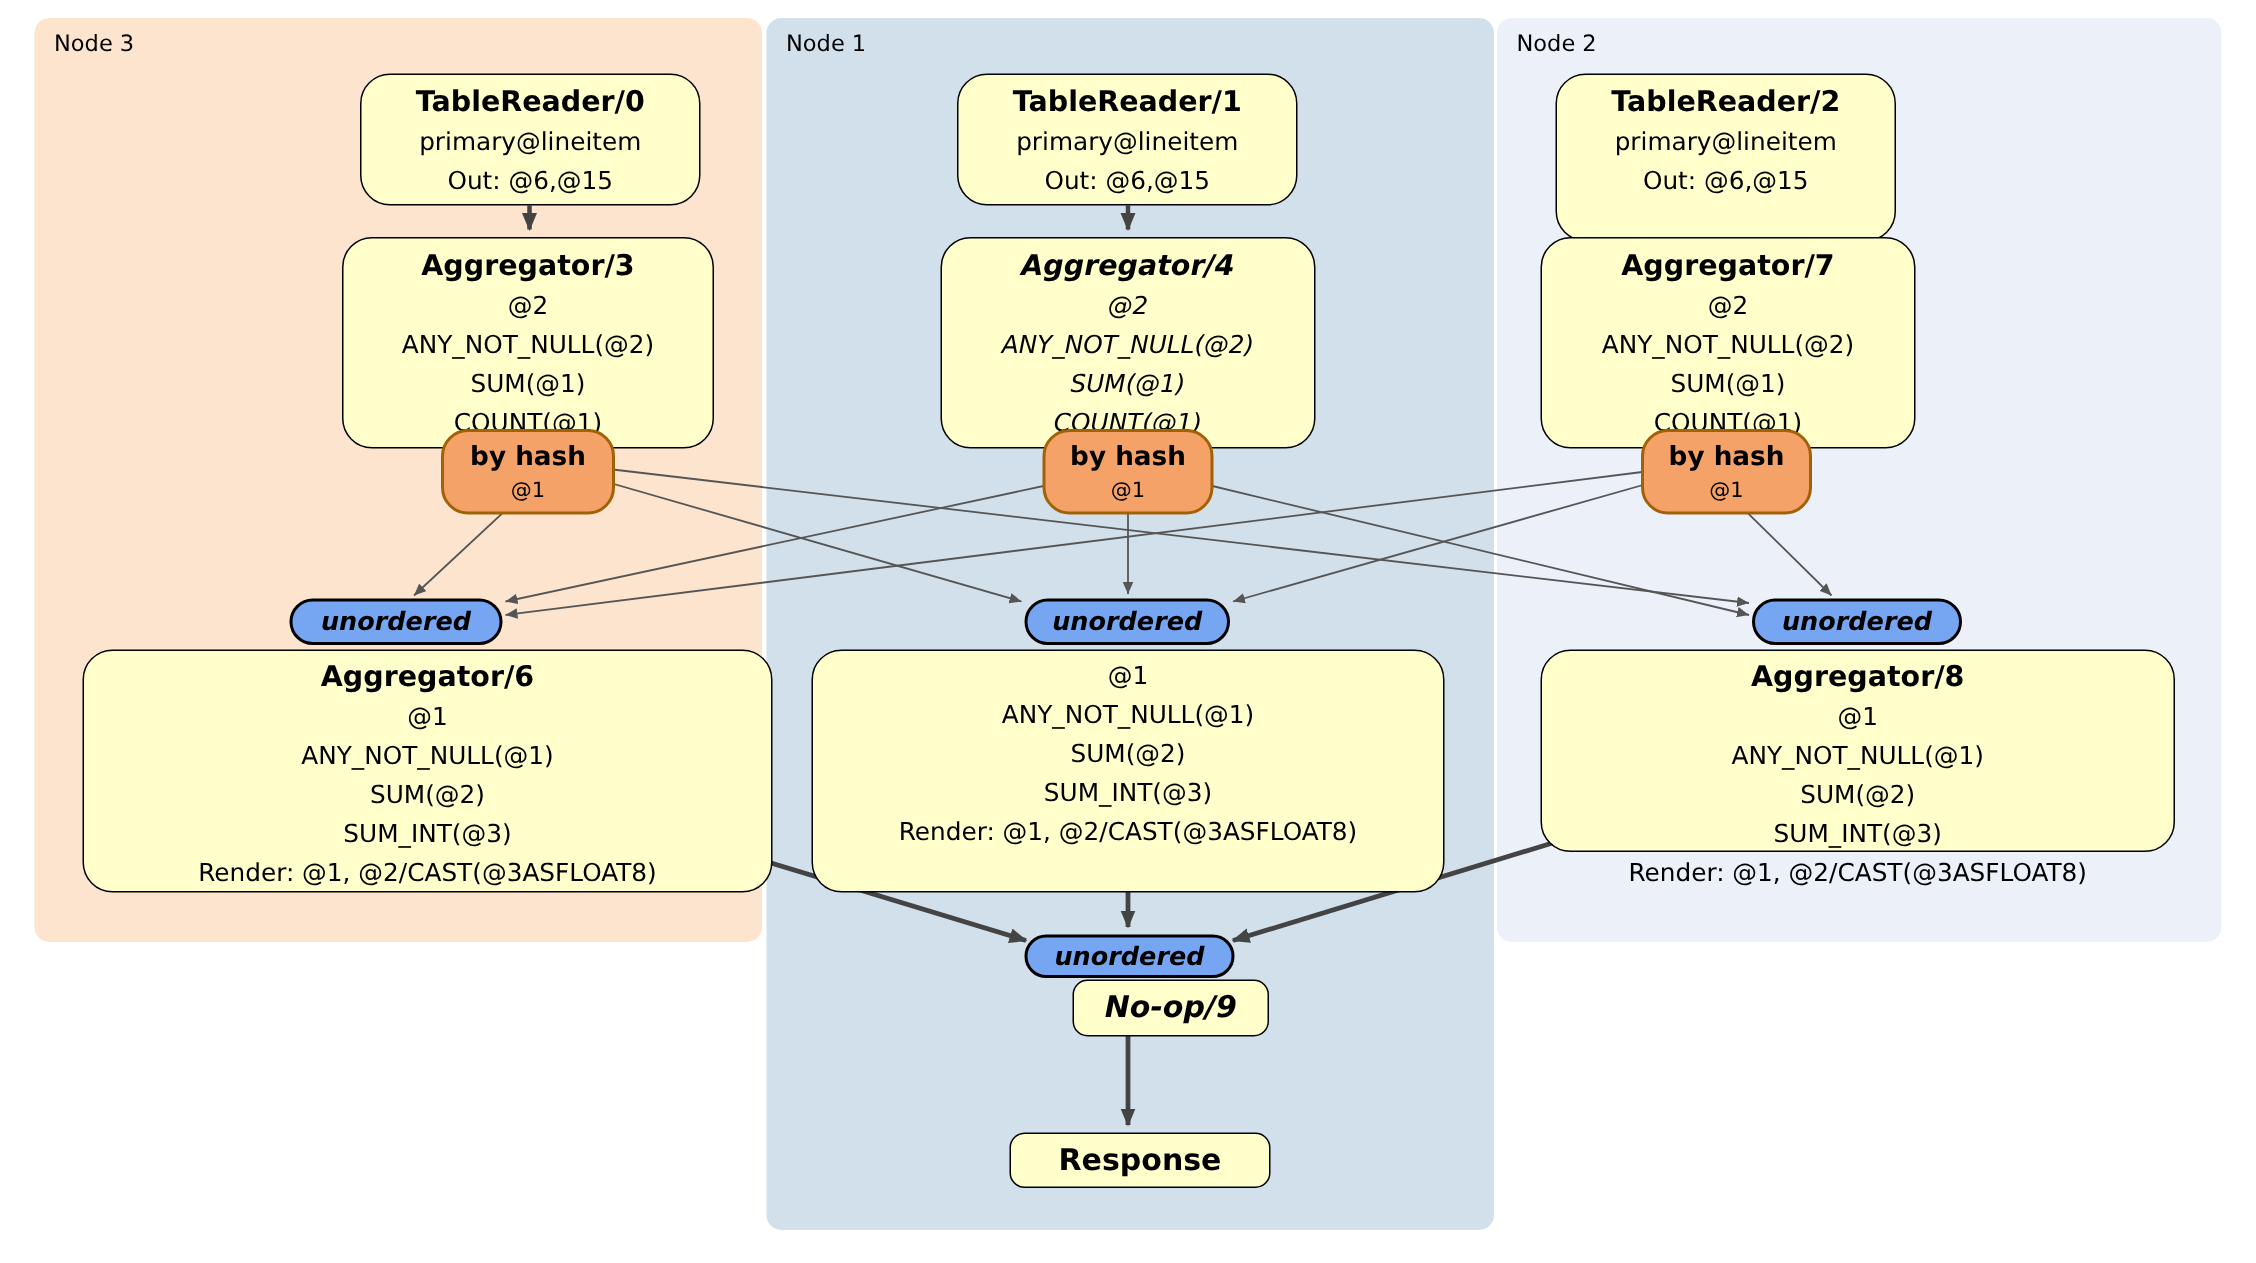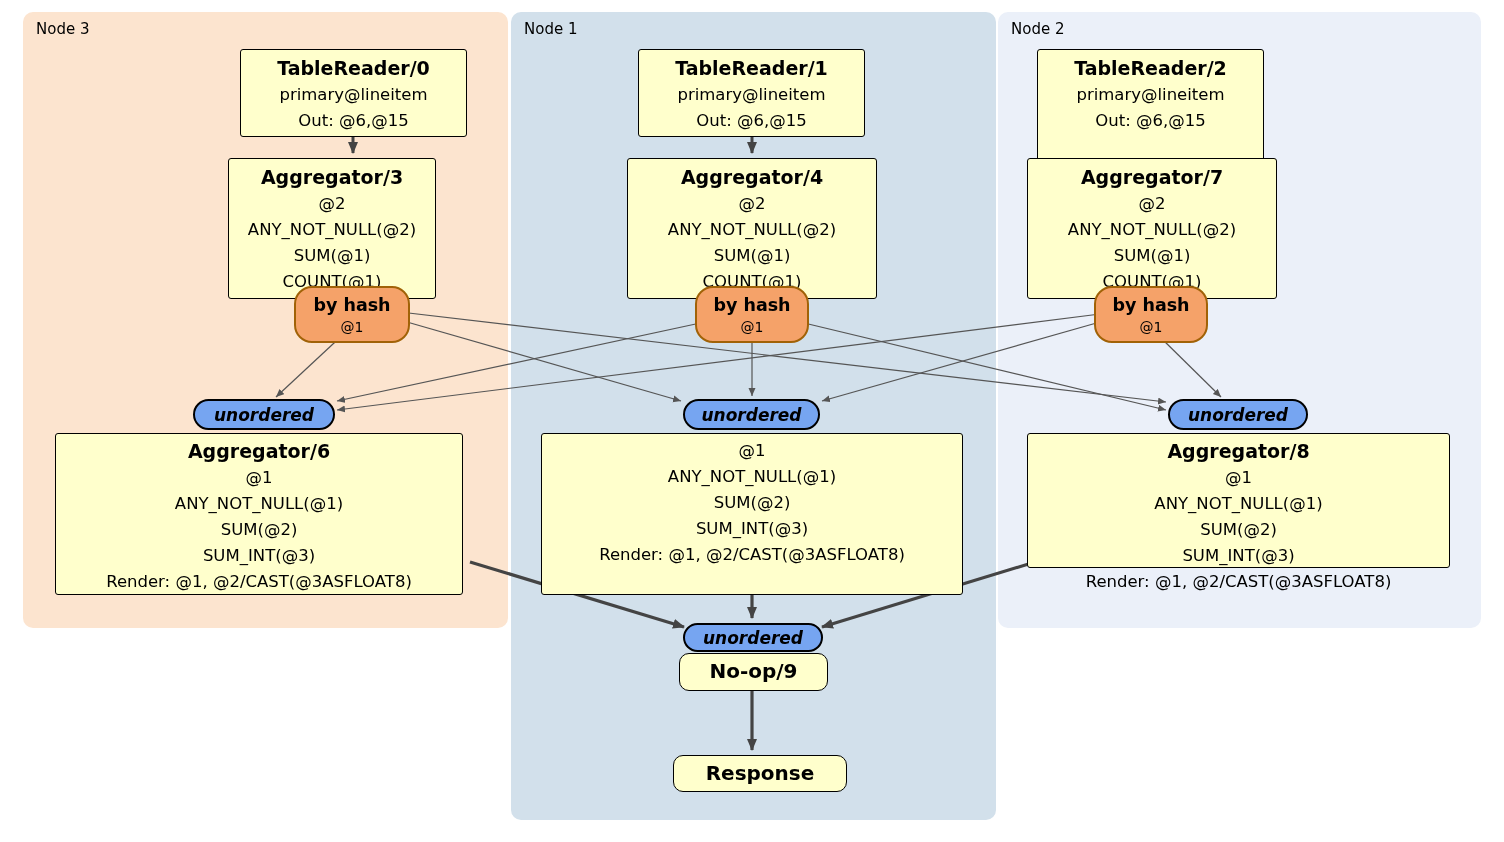--- a/index.html
+++ b/index.html
@@ -7,21 +7,21 @@
     position:relative;width:1504px;height:842px;background:#fff;overflow:hidden;
     font-family:"DejaVu Sans","Liberation Sans",sans-serif;color:#000;
   }
   .group{position:absolute;border-radius:10px;z-index:0;}
   .group-label{position:absolute;left:13px;top:8px;font-size:15px;color:#000;}
   .g-node3{background:#FCE4CF;}
   .g-node1{background:#D2E0EB;}
   .g-node2{background:#EBF0F9;}
   .edges{position:absolute;left:0;top:0;z-index:1;}
   .proc{
-    position:absolute;background:#FFFFCC;border:1.5px solid #000;border-radius:3px;
+    position:absolute;background:#FFFFCC;border:1.5px solid #000;border-radius:20px;
     text-align:center;z-index:2;box-sizing:border-box;padding-top:5px;
   }
   .proc-title{font-weight:bold;font-size:19px;line-height:27px;}
   .proc-line{font-size:16.5px;line-height:26px;}
   .router{
     position:absolute;background:#F5A269;border:2px solid #a16207;border-radius:18px;
     text-align:center;z-index:3;box-sizing:border-box;padding-top:5px;
   }
   .router-label{font-weight:bold;font-size:17.5px;line-height:24px;}
   .router-detail{font-size:14px;line-height:20px;}
@@ -90,28 +90,28 @@
     <div class="proc-title">TableReader/1</div>
     <div class="proc-line">primary@lineitem</div>
     <div class="proc-line">Out: @6,@15</div>
   </div>
   <div class="proc" style="left:1037px;top:49px;width:227px;height:112px;">
     <div class="proc-title">TableReader/2</div>
     <div class="proc-line">primary@lineitem</div>
     <div class="proc-line">Out: @6,@15</div>
   </div>
 
-  <div class="proc" style="left:228px;top:158px;width:208px;height:141px;">
+  <div class="proc" style="left:228px;top:158px;width:248px;height:141px;">
     <div class="proc-title">Aggregator/3</div>
     <div class="proc-line">@2</div>
     <div class="proc-line">ANY_NOT_NULL(@2)</div>
     <div class="proc-line">SUM(@1)</div>
     <div class="proc-line">COUNT(@1)</div>
   </div>
-  <div class="proc" style="left:627px;top:158px;width:250px;height:141px;">
+  <div class="proc" style="left:627px;top:158px;width:250px;height:141px;font-style:italic;">
     <div class="proc-title">Aggregator/4</div>
     <div class="proc-line">@2</div>
     <div class="proc-line">ANY_NOT_NULL(@2)</div>
     <div class="proc-line">SUM(@1)</div>
     <div class="proc-line">COUNT(@1)</div>
   </div>
   <div class="proc" style="left:1027px;top:158px;width:250px;height:141px;">
     <div class="proc-title">Aggregator/7</div>
     <div class="proc-line">@2</div>
     <div class="proc-line">ANY_NOT_NULL(@2)</div>
@@ -129,21 +129,21 @@
   </div>
   <div class="router" style="left:1094px;top:286px;width:114px;height:57px;">
     <div class="router-label">by hash</div>
     <div class="router-detail">@1</div>
   </div>
 
   <div class="stream" style="left:193px;top:399px;width:142px;height:31px;line-height:28px;">unordered</div>
   <div class="stream" style="left:683px;top:399px;width:137px;height:31px;line-height:28px;">unordered</div>
   <div class="stream" style="left:1168px;top:399px;width:140px;height:31px;line-height:28px;">unordered</div>
 
-  <div class="proc" style="left:55px;top:433px;width:408px;height:162px;padding-top:4px;">
+  <div class="proc" style="left:55px;top:433px;width:460px;height:162px;padding-top:4px;">
     <div class="proc-title">Aggregator/6</div>
     <div class="proc-line">@1</div>
     <div class="proc-line">ANY_NOT_NULL(@1)</div>
     <div class="proc-line">SUM(@2)</div>
     <div class="proc-line">SUM_INT(@3)</div>
     <div class="proc-line">Render: @1, @2/CAST(@3ASFLOAT8)</div>
   </div>
   <div class="proc" style="left:541px;top:433px;width:422px;height:162px;padding-top:4px;">
     <div class="proc-line">@1</div>
     <div class="proc-line">ANY_NOT_NULL(@1)</div>
@@ -154,16 +154,16 @@
   <div class="proc" style="left:1027px;top:433px;width:423px;height:135px;padding-top:4px;">
     <div class="proc-title">Aggregator/8</div>
     <div class="proc-line">@1</div>
     <div class="proc-line">ANY_NOT_NULL(@1)</div>
     <div class="proc-line">SUM(@2)</div>
     <div class="proc-line">SUM_INT(@3)</div>
     <div class="proc-line">Render: @1, @2/CAST(@3ASFLOAT8)</div>
   </div>
 
   <div class="stream" style="left:683px;top:623px;width:140px;height:29px;line-height:26px;">unordered</div>
-  <div class="title-box" style="left:679px;top:653px;width:149px;height:38px;line-height:35px;">No-op/9</div>
+  <div class="title-box" style="left:715px;top:653px;width:131px;height:38px;line-height:35px;font-style:italic;">No-op/9</div>
   <div class="title-box" style="left:673px;top:755px;width:174px;height:37px;line-height:34px;">Response</div>
 
 </div>
 
 </body></html>

